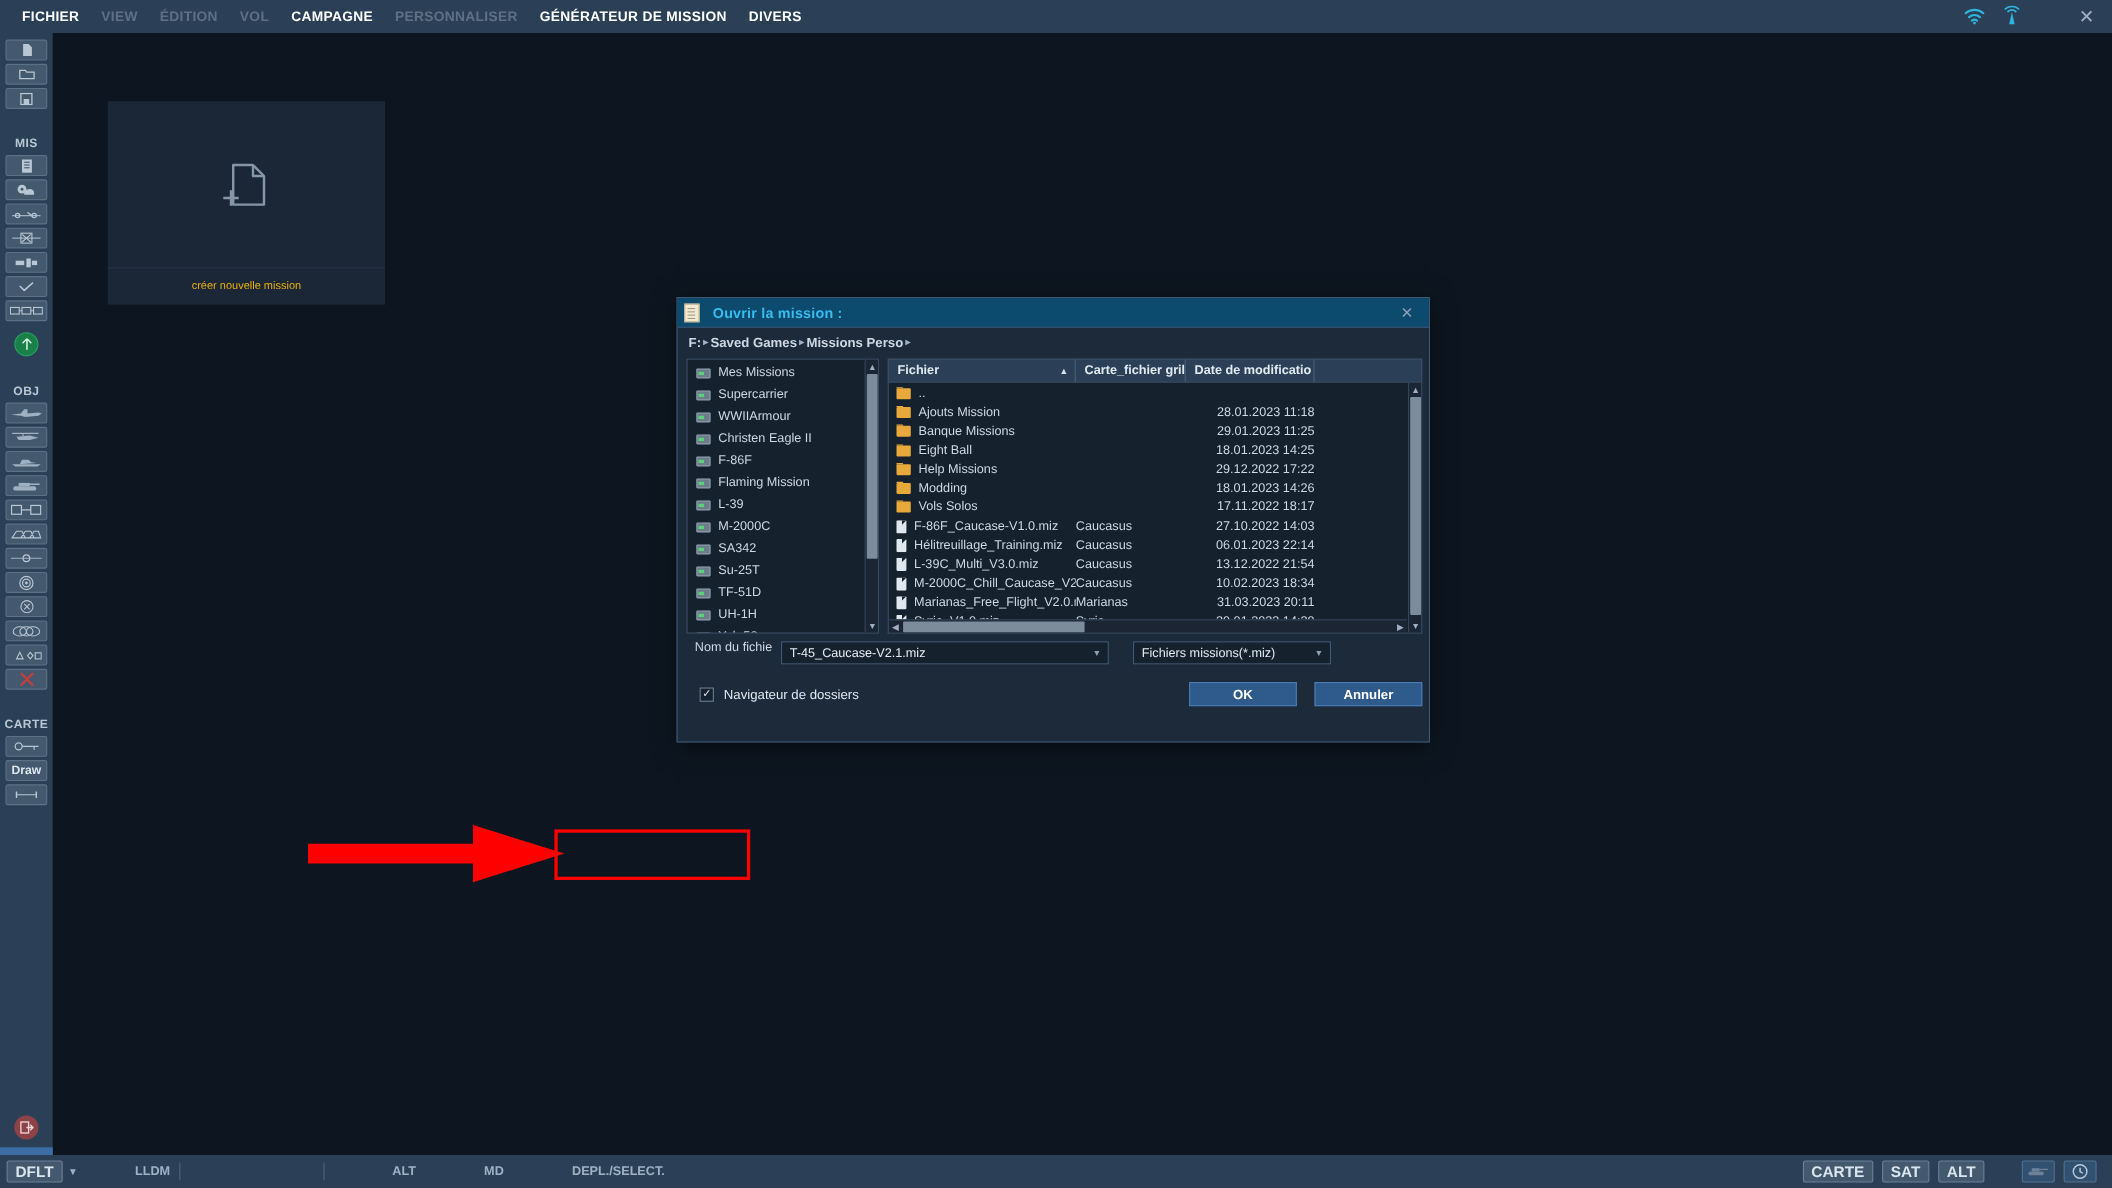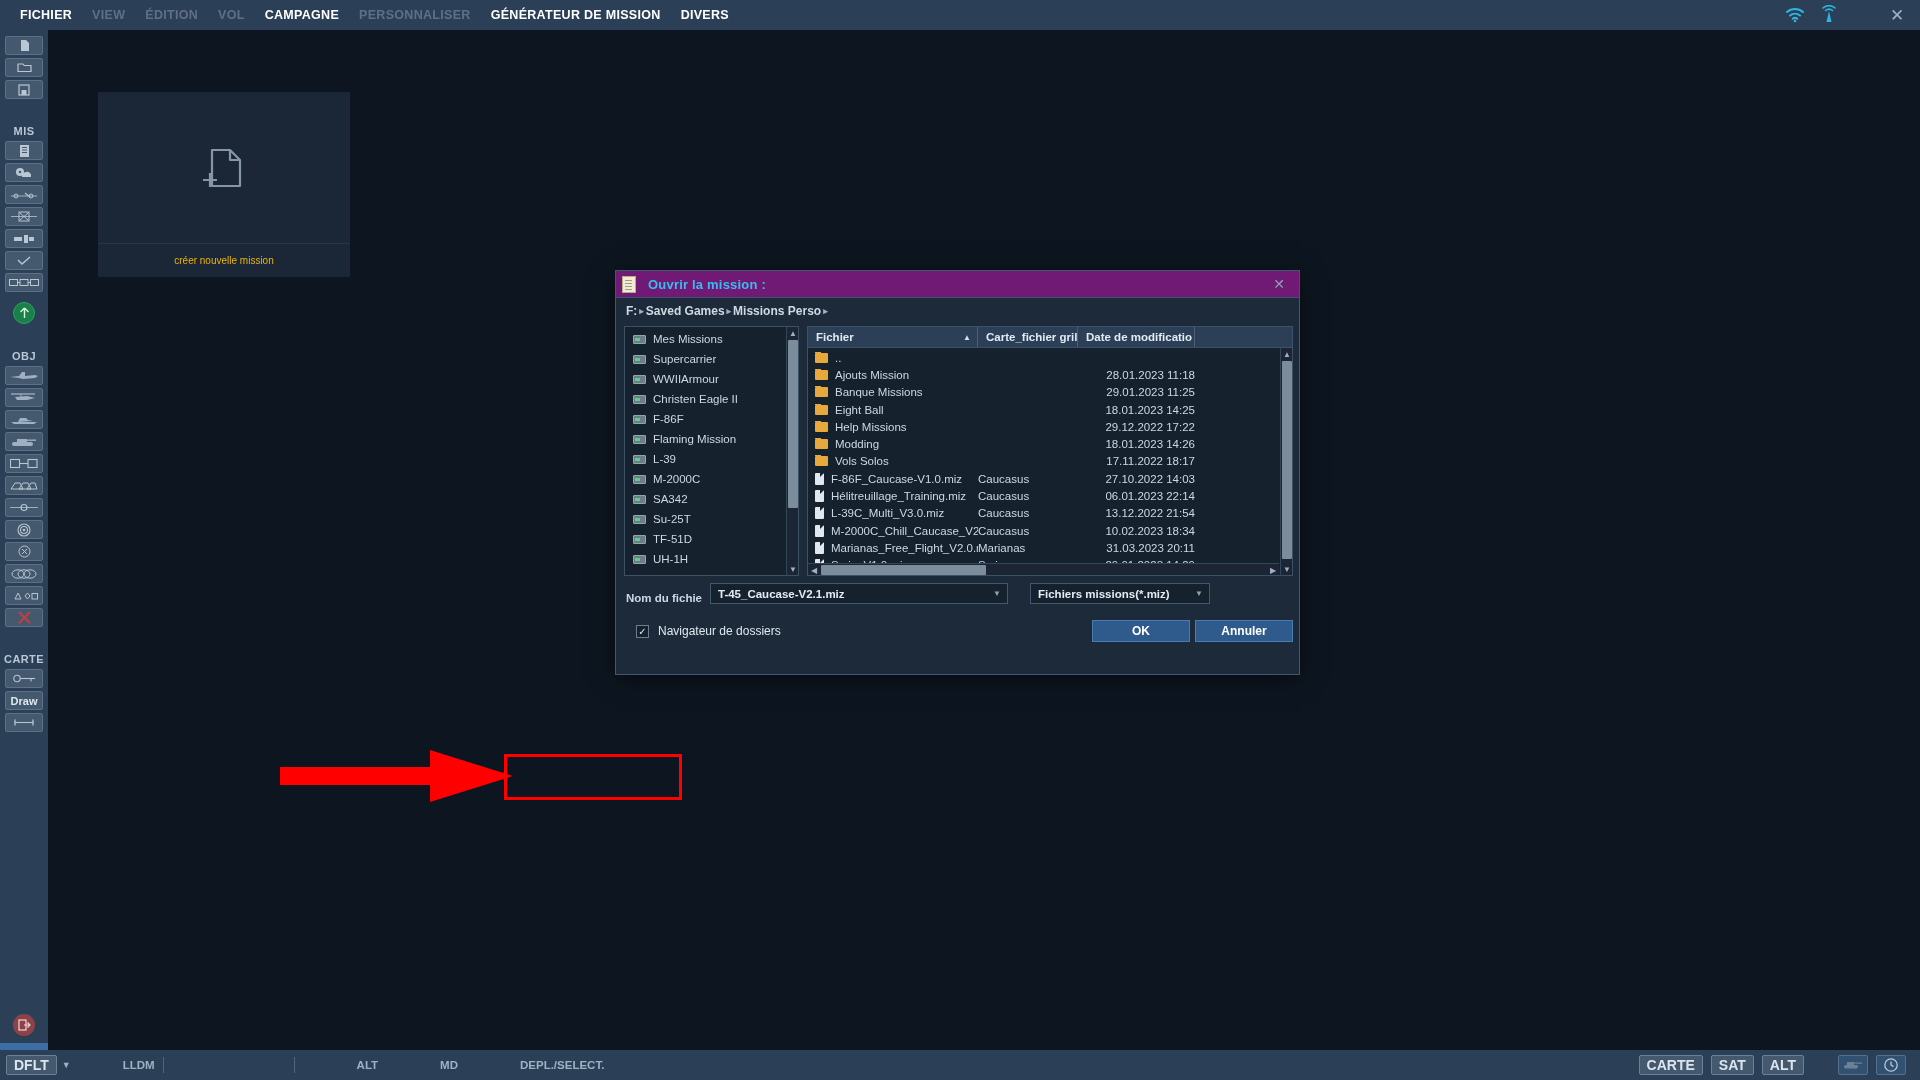--- a/index.html
+++ b/index.html
@@ -74,21 +74,21 @@
     color: #eab308; font-size: 10px;
   }
 
   
   .dialog {
     position: absolute; left: 615px; top: 270px; width: 685px; height: 405px;
     background: #1d2a3a; border: 1px solid #3e5873;
     box-shadow: 0 4px 22px rgba(0,0,0,.55);
   }
   .dlg-title {
-    height: 27px; background: #701a75; display: flex; align-items: center;
+    height: 27px; background: #0c4a6e; display: flex; align-items: center;
     padding: 0 6px; border-bottom: 1px solid #3b5270;
   }
   .dlg-title-text {
     color: #38bdf0; font-size: 13px; font-weight: bold; margin-left: 12px; letter-spacing: .2px;
   }
   .dlg-title .spacer { flex: 1; }
   .dlg-close { color: #8ba0b5; font-size: 14px; padding: 0 8px; }
   .doc-glyph {
     width: 14px; height: 17px; background: #f3ead2; border: 1px solid #b9ad8e; position: relative;
   }
@@ -163,41 +163,41 @@
     position: absolute; left: 0; bottom: 0; right: 13px; height: 12px;
     background: #1b2533; border-top: 1px solid #34465a;
   }
   .hscroll .thumb { position: absolute; top: 1px; left: 1px; height: 10px; width: 165px; background: #7d8c9b; border-radius:1px; }
   .hscroll .arr { position: absolute; top: 0; width: 12px; height: 12px; color:#9fb0c2; font-size:8px;
                   display:flex; align-items:center; justify-content:center; }
   .hscroll .arr.lf { left: 0; } .hscroll .arr.rt { right: 0; }
 
   
   .dlg-bottom { position: absolute; left: 8px; top: 312px; width: 669px; }
-  .row-name { display: flex; align-items: flex-end; gap: 8px; font-weight: bold; }
+  .row-name { display: flex; align-items: flex-start; gap: 8px; }
   .lbl { color: #cdd8e3; font-size: 11.5px; width: 78px; text-align: right; }
   .combo {
     height: 21px; background: #16212e; border: 1px solid #41587180; border: 1px solid #415871;
     display: flex; align-items: center; padding-left: 7px; color: #e4ecf3; font-size: 11.5px;
     position: relative;
   }
   .combo .carrot {
     position: absolute; right: 6px; color: #8ea0b2; font-size: 8px;
   }
   .combo.name { width: 298px; }
   .combo.filter { width: 180px; margin-left: 14px; }
 
   .row-bottom { display: flex; align-items: center; margin-top: 12px; position: relative; height: 30px; }
   .chkwrap { display: flex; align-items: center; gap: 9px; margin-left: 12px; }
   .chkbox {
     width: 13px; height: 13px; background: #16212e; border: 1px solid #6b7f93;
     display:flex; align-items:center; justify-content:center; color:#dbe6f0; font-size:10px;
   }
   .chktext { color: #dfe8f0; font-size: 12px; }
-  .btnrow { position: absolute; right: 0; display: flex; gap: 5px; }
+  .btnrow { position: absolute; right: 0; display: flex; gap: 16px; }
   .btn {
     width: 98px; height: 22px; background: #2f5a8c; border: 1px solid #4a7cb4;
     color: #ffffff; font-size: 12px; font-weight: bold;
     display: flex; align-items: center; justify-content: center;
   }
 
   
   .redbox {
     position: absolute; left: 504px; top: 754px; width: 178px; height: 46px;
     border: 3px solid #ff0000; pointer-events: none;

